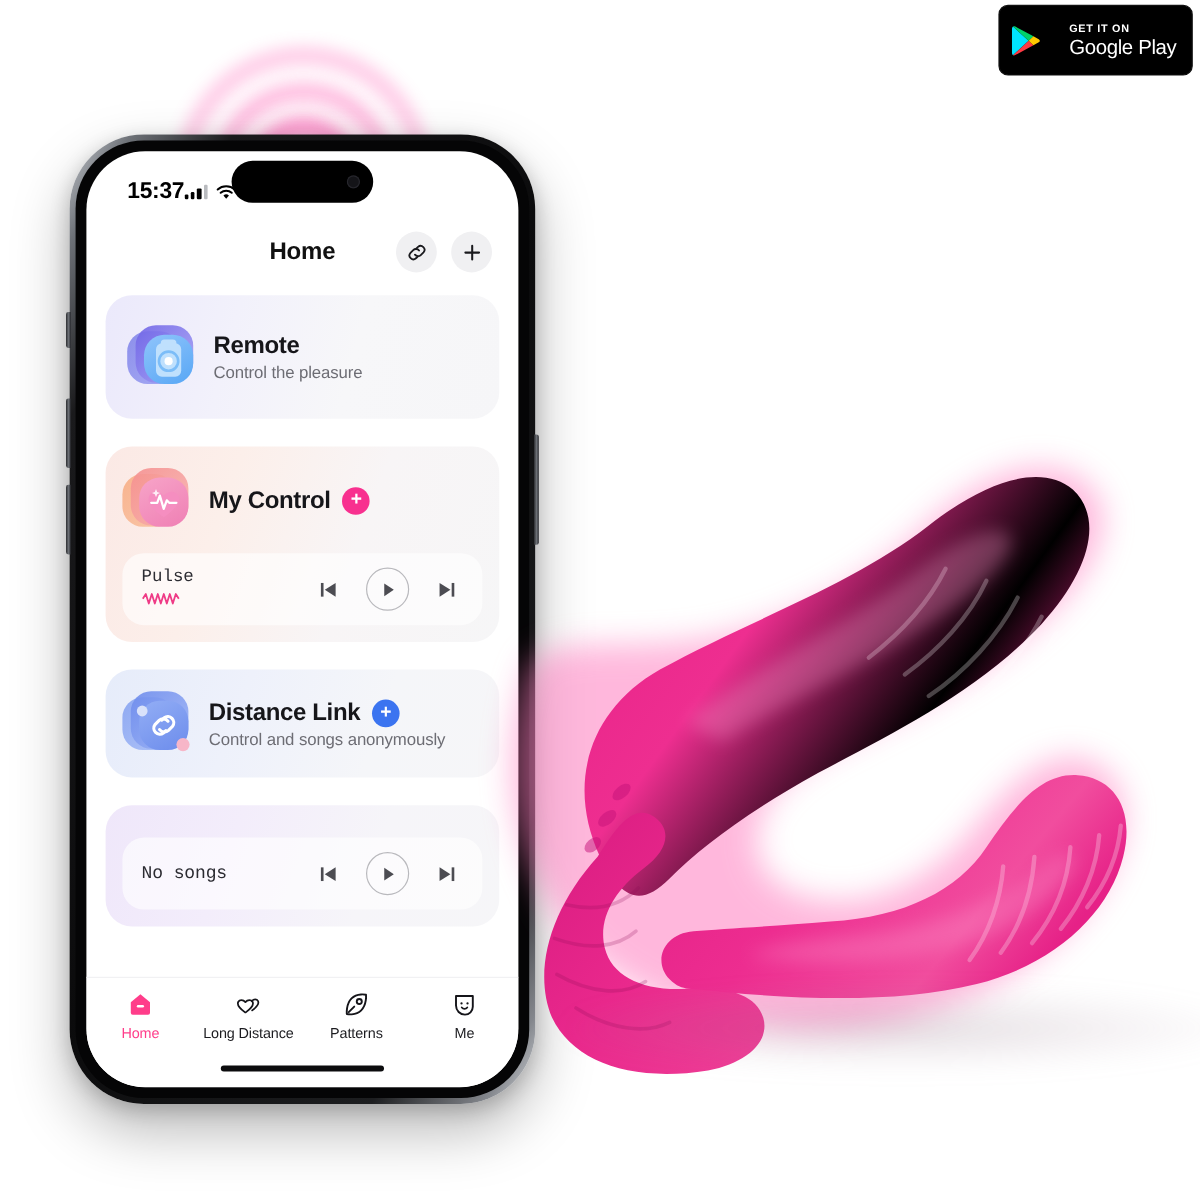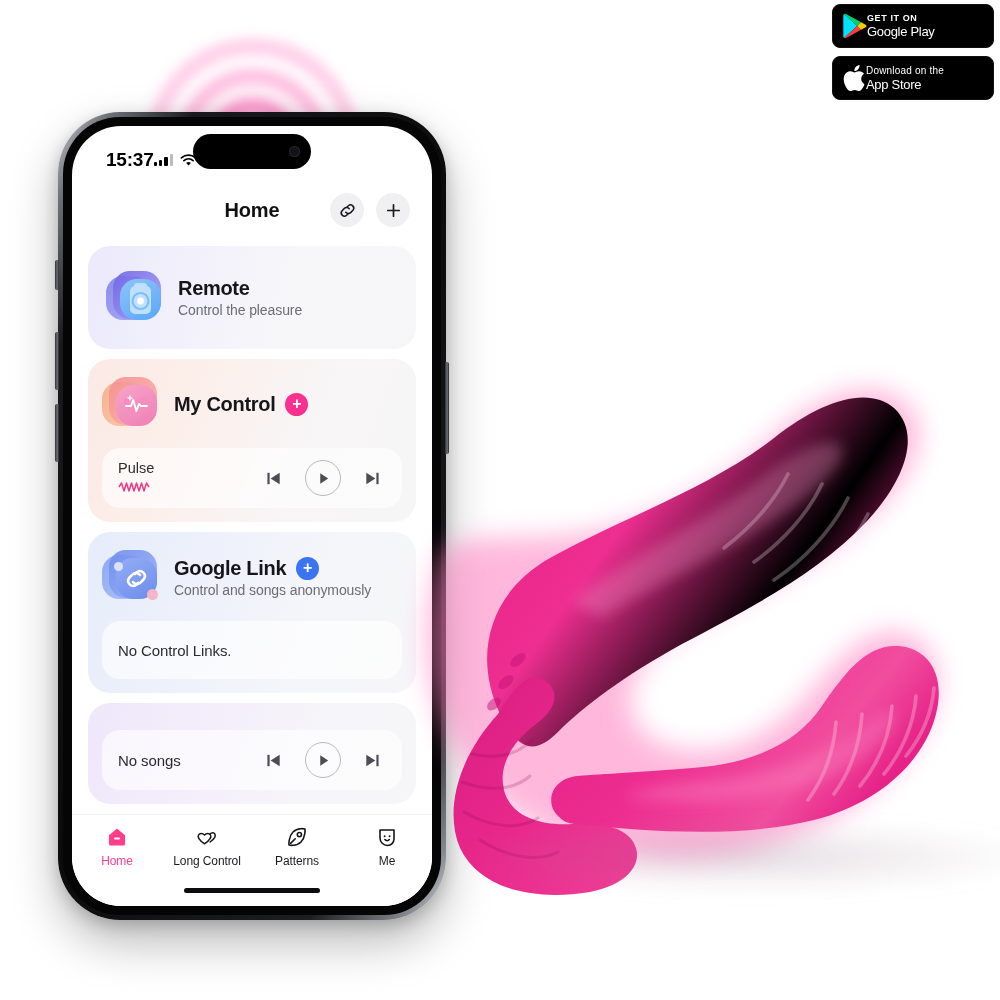--- a/index.html
+++ b/index.html
@@ -7,29 +7,29 @@
   body {
     background:#ffffff;
     font-family:"Liberation Sans", sans-serif;
     position:relative;
   }
   #stage { position:absolute; inset:0; width:1000px; height:1000px; }
 
   
   .badges { position:absolute; top:4px; right:6px; width:162px; display:flex; flex-direction:column; gap:8px; z-index:60; }
   .badge {
-    background:#000; border-radius:8px; height:44px; display:flex; align-items:center;
-    padding:0 10px; gap:0; border:1px solid #111;
+    background:#000; border-radius:8px; height:59px; display:flex; align-items:center;
+    padding:0 10px; gap:24px; border:1px solid #111;
   }
   .badge .gp-icon { width:24px; height:26px; position:relative; flex:0 0 auto; }
   .badge .ap-icon { width:23px; height:28px; position:relative; flex:0 0 auto; }
   .badge-text { display:flex; flex-direction:column; justify-content:center; line-height:1; color:#fff; }
   .badge-top { font-size:9px; letter-spacing:0.6px; font-weight:700; margin-bottom:2px; }
   .badge-top.lc { text-transform:none; letter-spacing:0.2px; font-weight:400; font-size:10px; }
-  .badge-main { font-size:13px; font-weight:400; letter-spacing:-0.3px; }
+  .badge-main { font-size:17px; font-weight:400; letter-spacing:-0.3px; }
 
   
   .waves { position:absolute; left:138px; top:20px; width:230px; height:125px; z-index:1; overflow:hidden; }
   .wave {
     position:absolute; left:50%; transform:translateX(-50%);
     border-radius:50%; border-style:solid; border-color:#ff78c0;
     filter:blur(7px);
   }
   .w1 { width:210px; height:210px; bottom:-105px; border-width:13px; opacity:0.45; }
   .w2 { width:150px; height:150px; bottom:-75px; border-width:13px; opacity:0.6; }
@@ -75,40 +75,40 @@
   .batt::after { content:""; position:absolute; right:-3.6px; top:3.6px; width:2px; height:5px; background:#000; border-radius:0 2px 2px 0; opacity:.45; }
   .batt span { display:block; height:100%; width:100%; background:#000; border-radius:1.8px; }
 
   
   .apphead { height:52px; display:flex; align-items:center; padding:0 22px; position:relative; }
   .apphead .title { position:absolute; left:0; right:0; text-align:center; font-size:20px; font-weight:600; color:#111; letter-spacing:-0.2px; }
   .head-actions { margin-left:auto; display:flex; gap:12px; z-index:2; }
   .circ-btn { width:34px; height:34px; border-radius:50%; background:#f0f0f2; display:flex; align-items:center; justify-content:center; }
 
   
-  .content { padding:10px 16px 0 16px; display:flex; flex-direction:column; gap:10px; }
+  .content { padding:10px 16px 0 16px; display:flex; flex-direction:column; gap:23px; }
   .card { border-radius:22px; overflow:hidden; position:relative; }
   .card-remote { background:linear-gradient(105deg,#ebe9fb 0%,#f2f1fb 32%,#f7f7f9 62%,#f6f6f8 100%); min-height:103px; display:flex; align-items:center; padding:0 18px; }
   .card-pattern { background:linear-gradient(110deg,#fbe9e5 0%,#fcefea 30%,#f8f5f6 62%,#f6f6f7 100%); padding:14px 14px 14px 14px; }
   .card-link { background:linear-gradient(110deg,#e6ecfa 0%,#eef1fb 34%,#f5f6f9 68%,#f6f6f8 100%); padding:14px 14px 14px 14px; }
   .card-music { background:linear-gradient(110deg,#efe7fa 0%,#f3edfb 32%,#f6f5f9 66%,#f6f6f8 100%); padding:14px 14px 14px 14px; }
 
   .row { display:flex; align-items:center; }
   .app-ico { width:62px; height:62px; position:relative; flex:0 0 auto; }
   .stack { position:absolute; border-radius:17px; }
   .s-back { left:0; top:9px; width:44px; height:44px; opacity:.85; }
   .s-mid  { left:7px; top:4px; width:48px; height:48px; opacity:.9; }
   .s-front{ left:14px; top:12px; width:41px; height:41px; }
   .ico-texts { margin-left:10px; }
   .ico-title { font-size:20px; font-weight:700; color:#16161a; letter-spacing:-0.3px; line-height:1.15; }
   .ico-sub { font-size:14px; color:#6d6d74; margin-top:2px; letter-spacing:-0.1px; }
   .title-line { display:flex; align-items:center; gap:10px; }
   .plus-badge { width:23px; height:23px; border-radius:50%; display:flex; align-items:center; justify-content:center; color:#fff; font-size:16px; font-weight:600; line-height:1; }
 
-  .subcard { margin-top:13px; background:rgba(255,255,255,.62); border-radius:18px; min-height:60px; display:flex; align-items:center; padding:0 16px; }
+  .subcard { margin-top:13px; background:rgba(255,255,255,.62); border-radius:18px; min-height:60px; display:flex; align-items:center; padding:0 16px;font-family:Liberation Mono, monospace; }
   .subcard.tall { min-height:58px; }
   .pulse-label { font-size:14.5px; color:#2d2d33; }
   .zig { margin-top:3px; }
   .empty-text { font-size:15px; color:#2b2b31; letter-spacing:-0.1px; }
   .player { margin-left:auto; display:flex; align-items:center; gap:22px; padding-right:4px; }
   .pbtn { display:flex; align-items:center; justify-content:center; }
   .play-circle { width:36px; height:36px; border-radius:50%; border:1.6px solid #b9b9bd; display:flex; align-items:center; justify-content:center; }
 
   
   .tabbar { position:absolute; left:0; right:0; bottom:0; height:92px; background:#fff; display:flex; align-items:flex-start; padding-top:10px; border-top:1px solid #f1f1f3; }
@@ -136,32 +136,20 @@
           <path d="M1.2 25.0 L14.2 13.0 L18.2 16.7 L3.1 24.9 C2.4 25.3 1.7 25.3 1.2 25.0 Z" fill="#FF3A44"></path>
           <path d="M18.2 9.3 L22.6 11.7 C23.8 12.4 23.8 13.6 22.6 14.3 L18.2 16.7 L14.2 13.0 Z" fill="#FFC900"></path>
         </svg>
       </div>
       <div class="badge-text">
         <div class="badge-top">GET IT ON</div>
         <div class="badge-main">Google Play</div>
       </div>
     </div>
 
-    <div class="badge">
-      <div class="ap-icon">
-        <svg width="23" height="28" viewBox="0 0 23 28">
-          <path d="M18.3 14.8c0-3.3 2.7-4.9 2.8-5-1.5-2.2-3.9-2.5-4.7-2.6-2-.2-3.9 1.2-4.9 1.2-1 0-2.6-1.2-4.3-1.1-2.2 0-4.2 1.3-5.4 3.3-2.3 4-.6 9.9 1.6 13.1 1.1 1.6 2.4 3.4 4.1 3.3 1.6-.1 2.2-1.1 4.2-1.1s2.5 1.1 4.2 1c1.7 0 2.8-1.6 3.9-3.2 1.2-1.8 1.7-3.6 1.7-3.7-.1 0-3.3-1.3-3.3-5.2z" fill="#fff"></path>
-          <path d="M15.2 5.2c.9-1.1 1.5-2.6 1.3-4.1-1.3.1-2.9.9-3.8 2-.8 1-1.5 2.5-1.3 4 1.4.1 2.9-.8 3.8-1.9z" fill="#fff"></path>
-        </svg>
-      </div>
-      <div class="badge-text">
-        <div class="badge-top lc">Download on the</div>
-        <div class="badge-main">App Store</div>
-      </div>
-    </div>
   </div>
 
   <div class="waves">
     <div class="wave w1"></div>
     <div class="wave w2"></div>
     <div class="wave w3"></div>
     <div class="wglow"></div>
   </div>
 
   <div class="phone">
@@ -294,28 +282,25 @@
                   <svg width="41" height="41" viewBox="0 0 41 41">
                     <path d="M17 24a5 5 0 0 0 7.4.6l3.4-3.4a5 5 0 0 0-7-7l-2 1.9" stroke="#ffffff" stroke-width="2.6" fill="none" stroke-linecap="round"></path>
                     <path d="M24 17a5 5 0 0 0-7.4-.6l-3.4 3.4a5 5 0 0 0 7 7l2-1.9" stroke="#ffffff" stroke-width="2.6" fill="none" stroke-linecap="round"></path>
                   </svg>
                   <div style="position:absolute;left:-2px;top:4px;width:9px;height:9px;border-radius:50%;background:#d9e2fa;"></div>
                   <div style="position:absolute;right:-1px;bottom:-1px;width:11px;height:11px;border-radius:50%;background:#f7b6c8;"></div>
                 </div>
               </div>
               <div class="ico-texts">
                 <div class="title-line">
-                  <div class="ico-title">Google Link</div>
+                  <div class="ico-title">Distance Link</div>
                   <div class="plus-badge" style="background:#3b74f0;">+</div>
                 </div>
                 <div class="ico-sub">Control and songs anonymously</div>
               </div>
-            </div>
-            <div class="subcard tall">
-              <div class="empty-text">No Control Links.</div>
             </div>
           </div>
 
           <div class="card card-music">
             <div class="subcard">
               <div class="empty-text">No songs</div>
               <div class="player">
                 <div class="pbtn">
                   <svg width="19" height="19" viewBox="0 0 20 20">
                     <path d="M16.5 4 L16.5 16 L7 10 Z" fill="#4c4c52"></path>
@@ -345,21 +330,21 @@
               <path d="M4 10.3 L12 3.6 L20 10.3 V19 a1.6 1.6 0 0 1 -1.6 1.6 H5.6 A1.6 1.6 0 0 1 4 19 Z" fill="#ff3d8a"></path>
               <rect x="9" y="12.6" width="6" height="2" rx="1" fill="#ffffff"></rect>
             </svg>
             <div class="tlabel">Home</div>
           </div>
           <div class="tab">
             <svg width="24" height="24" viewBox="0 0 26 24">
               <path d="M10 19.2 C4.2 15 2.4 12.2 3.9 9.6 C5.1 7.6 8.2 7.5 10.3 9.9 C12.4 7.5 15.5 7.6 16.7 9.6 C18.2 12.2 16.4 15 10.6 19.2 Z" fill="none" stroke="#15151a" stroke-width="1.6" stroke-linejoin="round"></path>
               <path d="M16.4 17.4 C21.4 13.6 22.9 11.1 21.6 8.8 C20.6 7 17.9 6.9 16.1 9" fill="none" stroke="#15151a" stroke-width="1.6" stroke-linejoin="round" stroke-linecap="round"></path>
             </svg>
-            <div class="tlabel">Long Control</div>
+            <div class="tlabel">Long Distance</div>
           </div>
           <div class="tab">
             <svg width="24" height="24" viewBox="0 0 24 24">
               <path d="M20 4 C20 4 20.8 12.2 16 17 C11.2 21.8 4 20 4 20 C4 20 3.2 11.8 8 7 C12.8 2.2 20 4 20 4 Z" fill="none" stroke="#15151a" stroke-width="1.6" stroke-linejoin="round"></path>
               <circle cx="14.4" cy="9.6" r="2.1" fill="none" stroke="#15151a" stroke-width="1.6"></circle>
               <path d="M10.2 13.8 L5.6 18.4" stroke="#15151a" stroke-width="1.6" stroke-linecap="round"></path>
             </svg>
             <div class="tlabel">Patterns</div>
           </div>
           <div class="tab">

